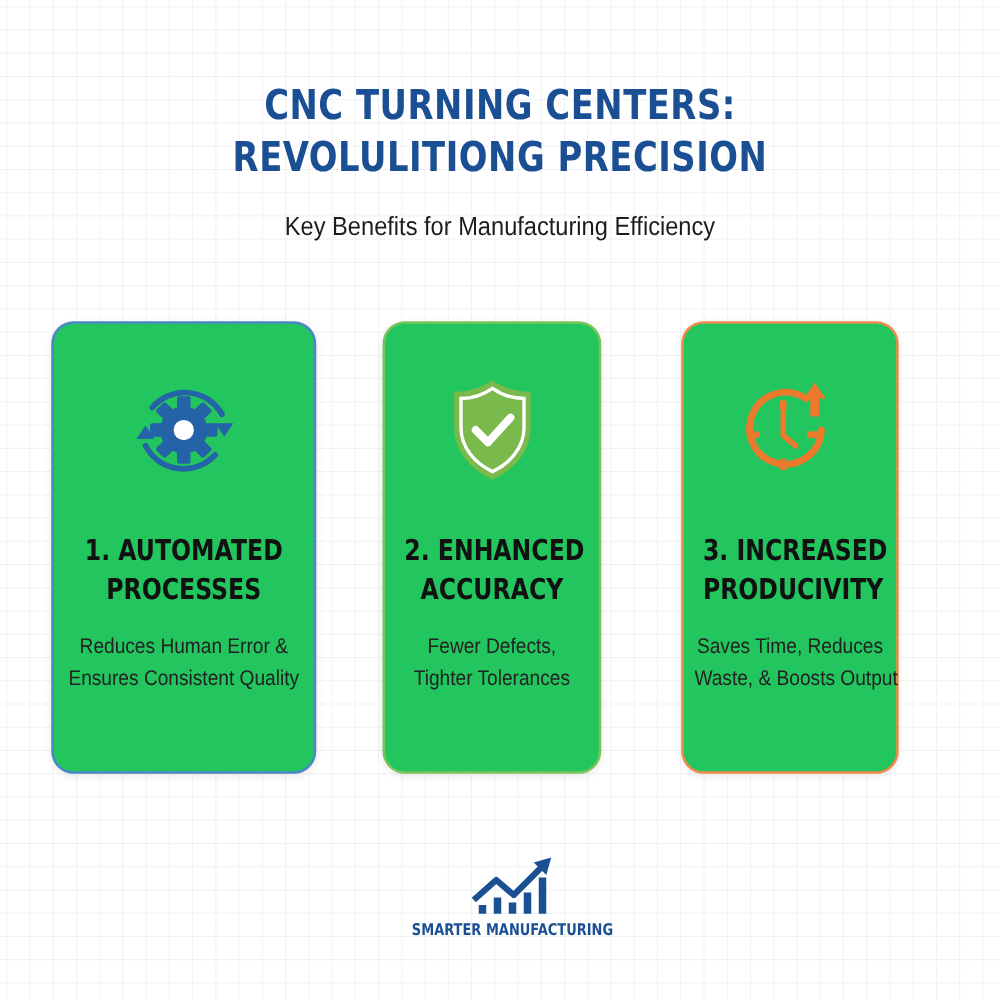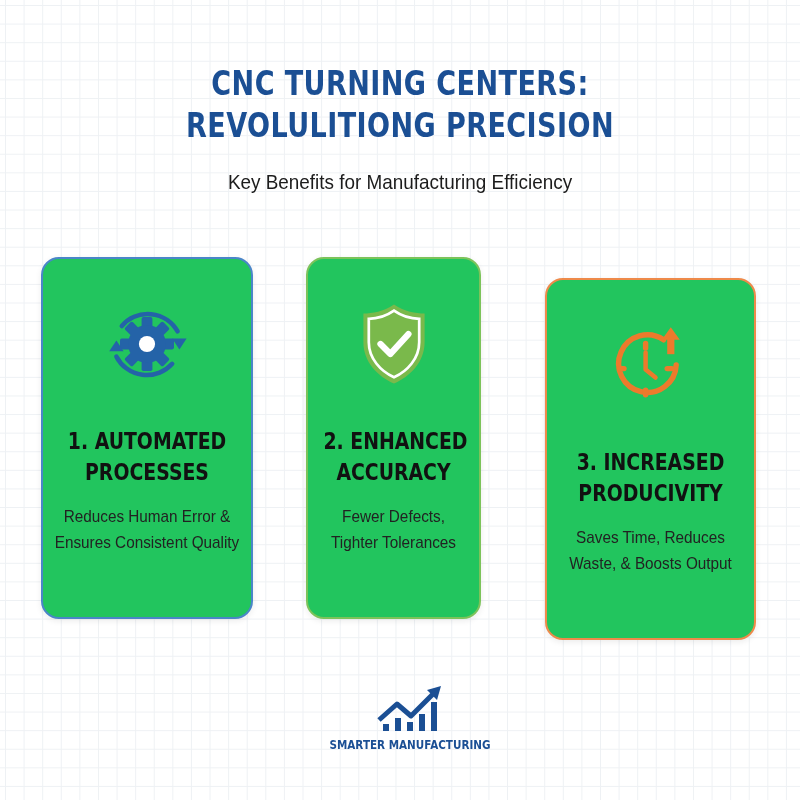--- a/index.html
+++ b/index.html
@@ -42,21 +42,21 @@
       position: absolute;
       top: 257px;
       height: 362px;
       background: #22c55e;
       border: 2px solid;
       border-radius: 18px;
       box-shadow: 0 2px 6px rgba(0,0,0,0.08);
     }
     .card.blue { left: 41px; width: 212px; border-color: #4a86c8; }
     .card.green { left: 306px; width: 175px; border-color: #7cc35a; }
-    .card.orange { left: 545px; width: 211px; border-color: #ee8a4a; margin-top: 21px; }
+    .card.orange { left: 545px; width: 174px; border-color: #ee8a4a; }
     .card .icon {
       position: absolute;
       top: 40px;
       left: 50%;
       transform: translateX(-50%);
       width: 90px; height: 90px;
     }
     .card .heading {
       position: absolute;
       top: 167px; left: 0; width: 100%;

